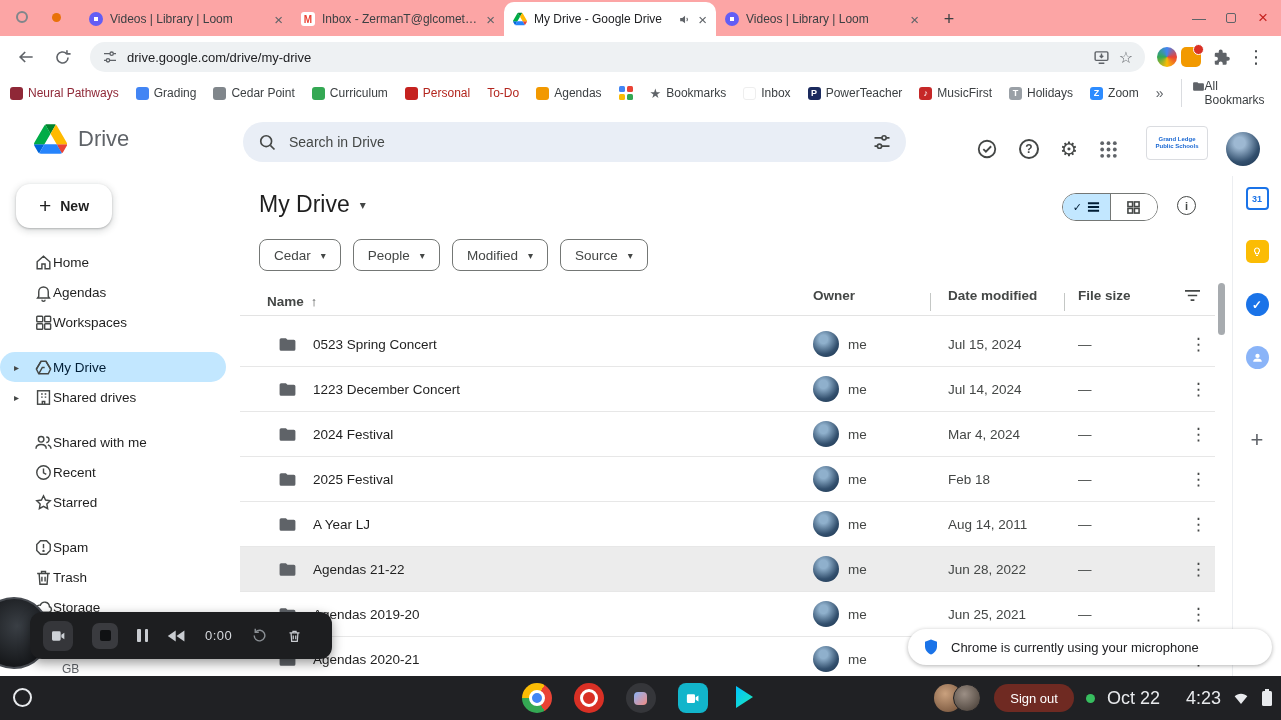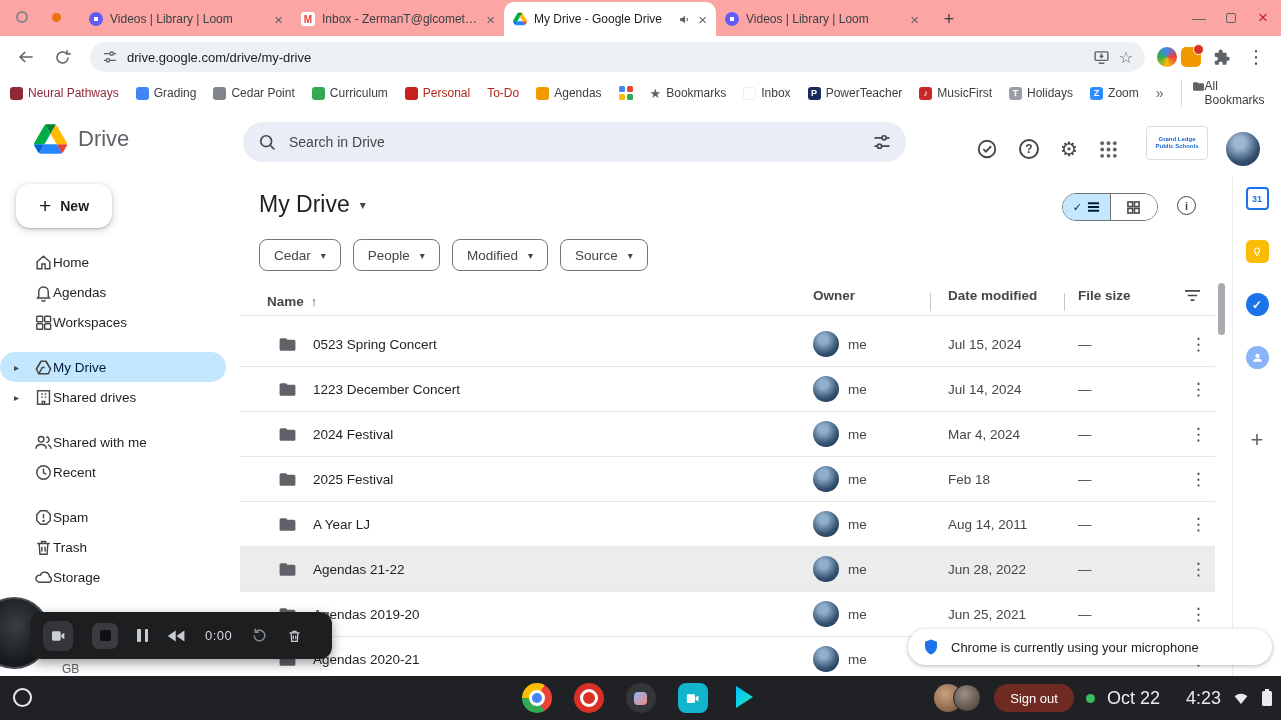--- a/index.html
+++ b/index.html
@@ -422,20 +422,27 @@
           <span class="sbl">Shared with me</span>
         </li>
         <li class="sbi">
           <span class="caret-sp"></span>
           <svg class="sic" viewBox="0 0 24 24">
               <circle cx="12" cy="12" r="8.5"></circle>
               <path d="M12 7v5.5l3.5 2"></path>
             </svg>
           <span class="sbl">Recent</span>
         </li>
+        <li class="sbi">
+          <span class="caret-sp"></span>
+          <svg class="sic" viewBox="0 0 24 24">
+              <path d="M12 3.5l2.6 5.4 5.9.8-4.3 4.1 1 5.9-5.2-2.8-5.2 2.8 1-5.9L3.5 9.7l5.9-.8z"></path>
+            </svg>
+          <span class="sbl">Starred</span>
+        </li>
         <li class="sbi gap">
           <span class="caret-sp"></span>
           <svg class="sic" viewBox="0 0 24 24">
               <path d="M8.2 3.5h7.6l4.7 4.7v7.6l-4.7 4.7H8.2l-4.7-4.7V8.2z"></path>
               <path d="M12 7.5v5.5"></path>
               <circle cx="12" cy="16.3" r="0.6" fill="#444746"></circle>
             </svg>
           <span class="sbl">Spam</span>
         </li>
         <li class="sbi">

